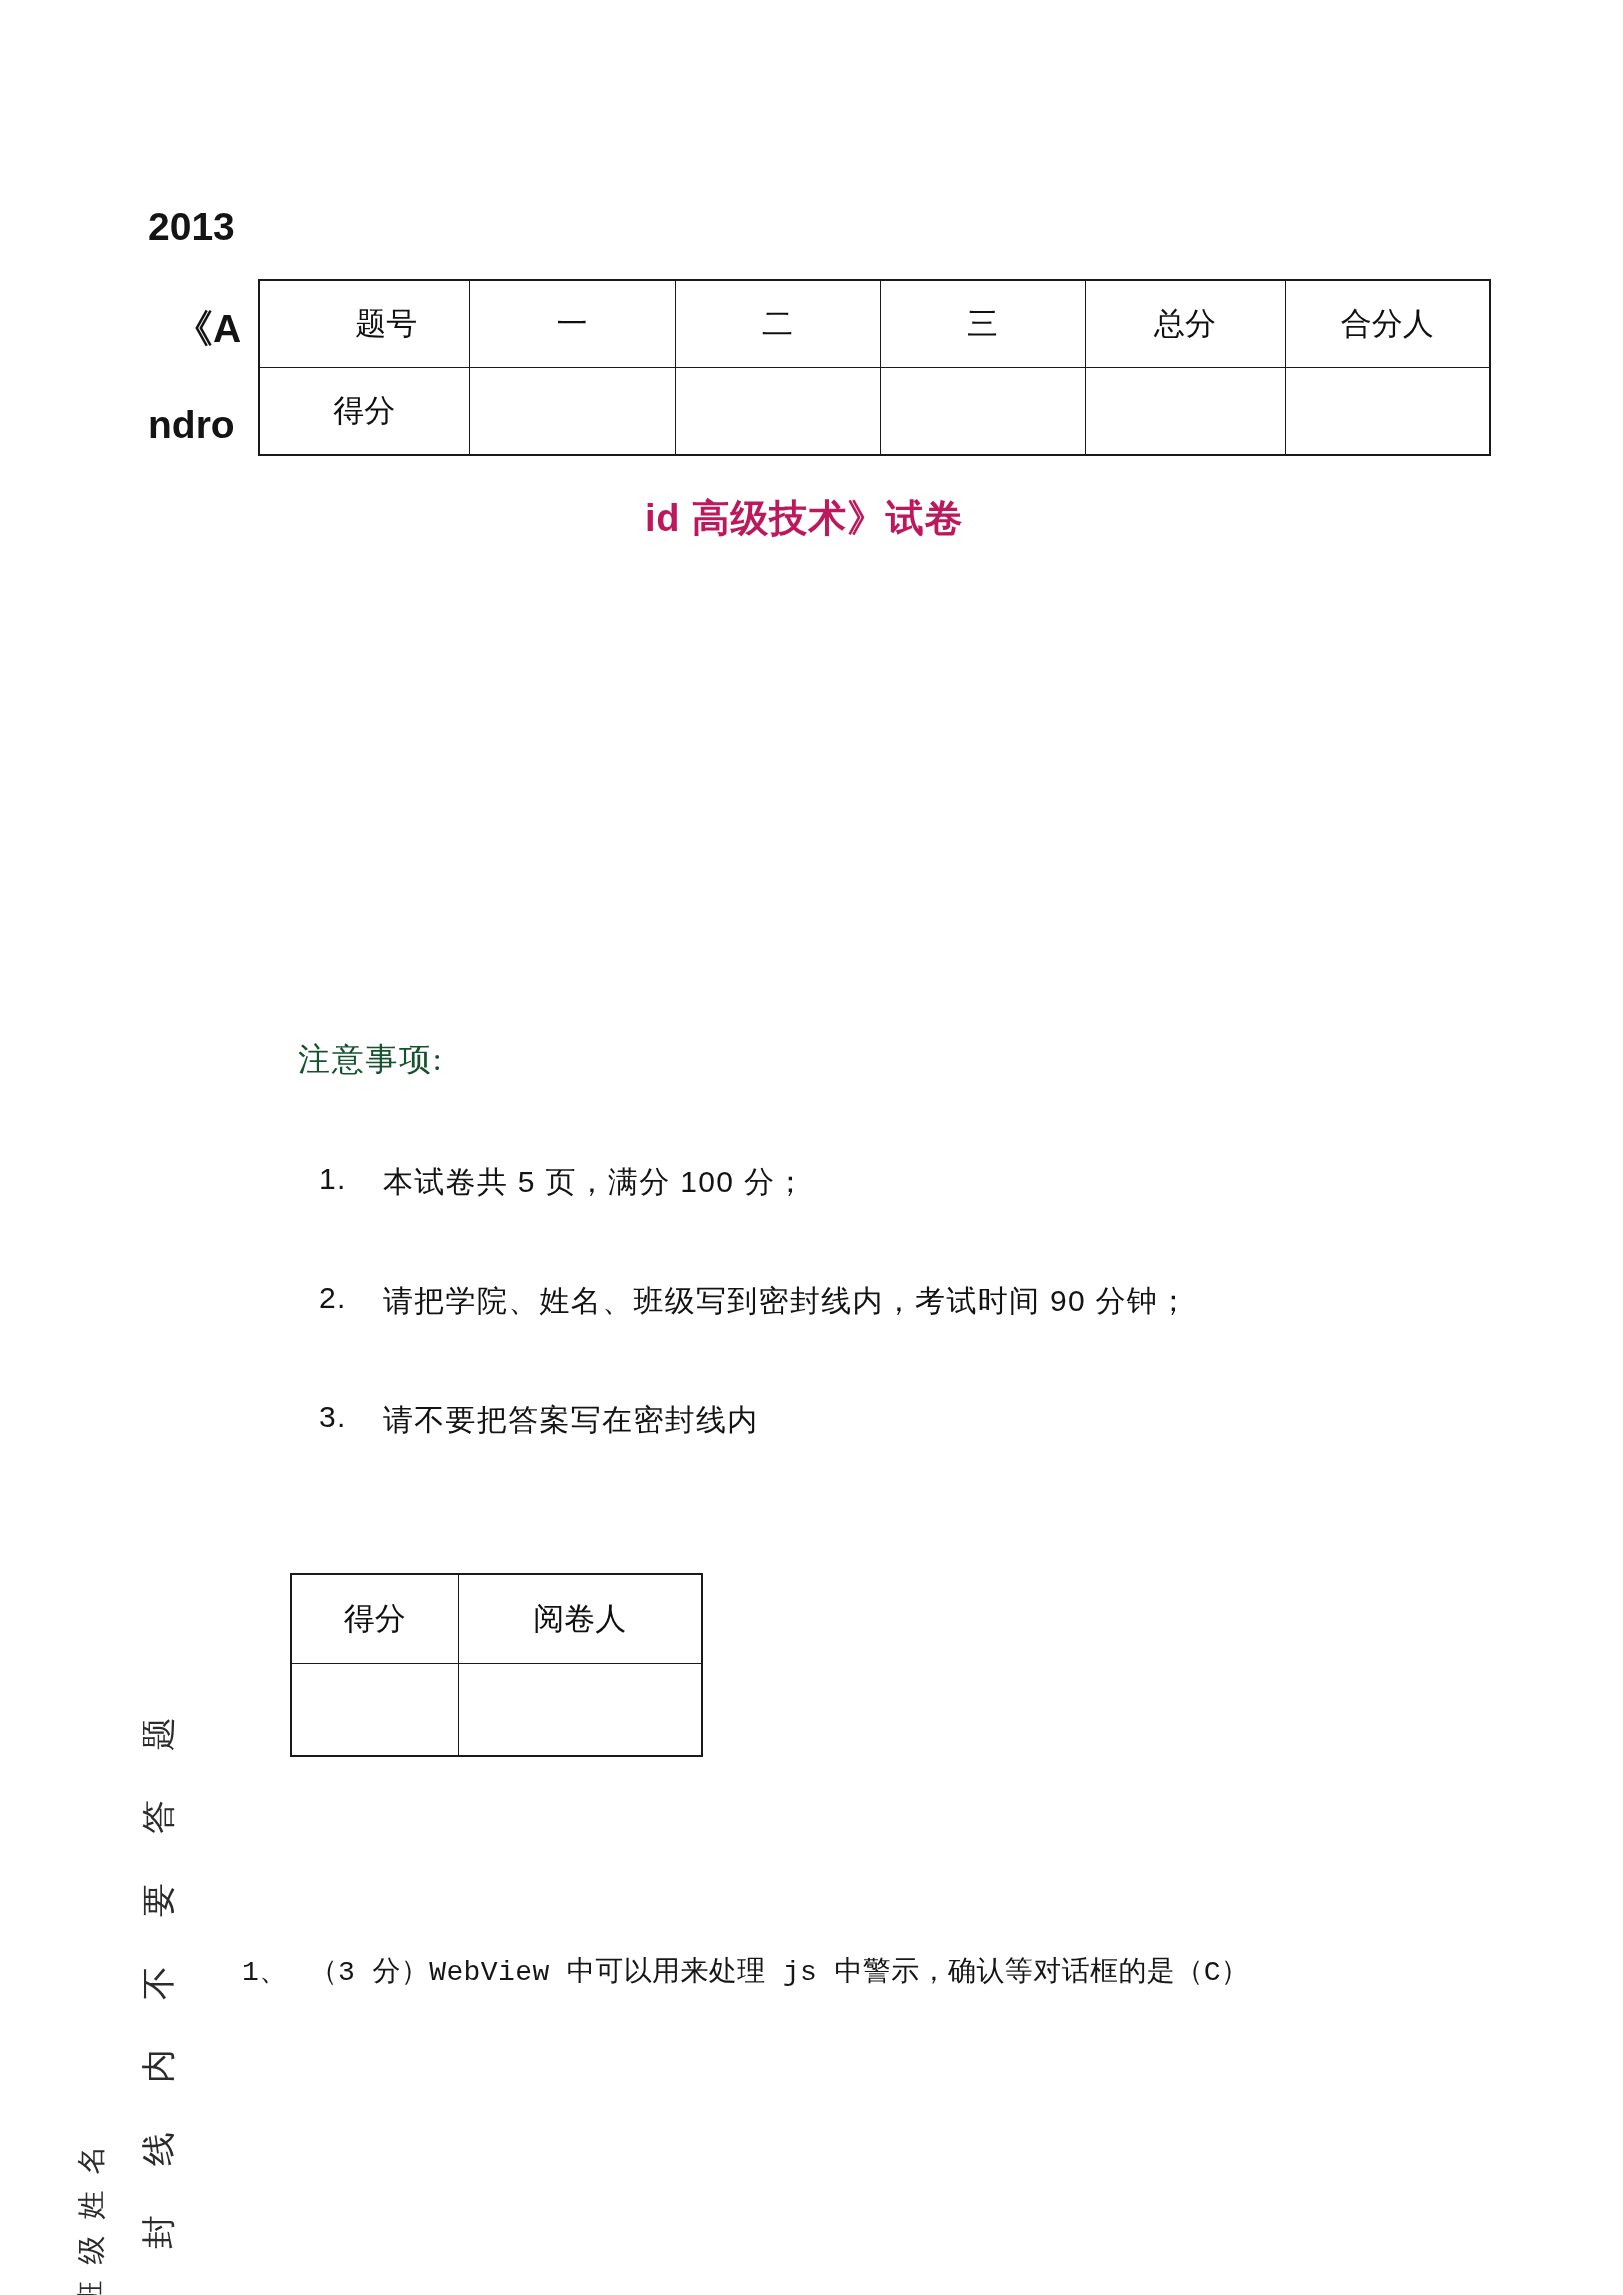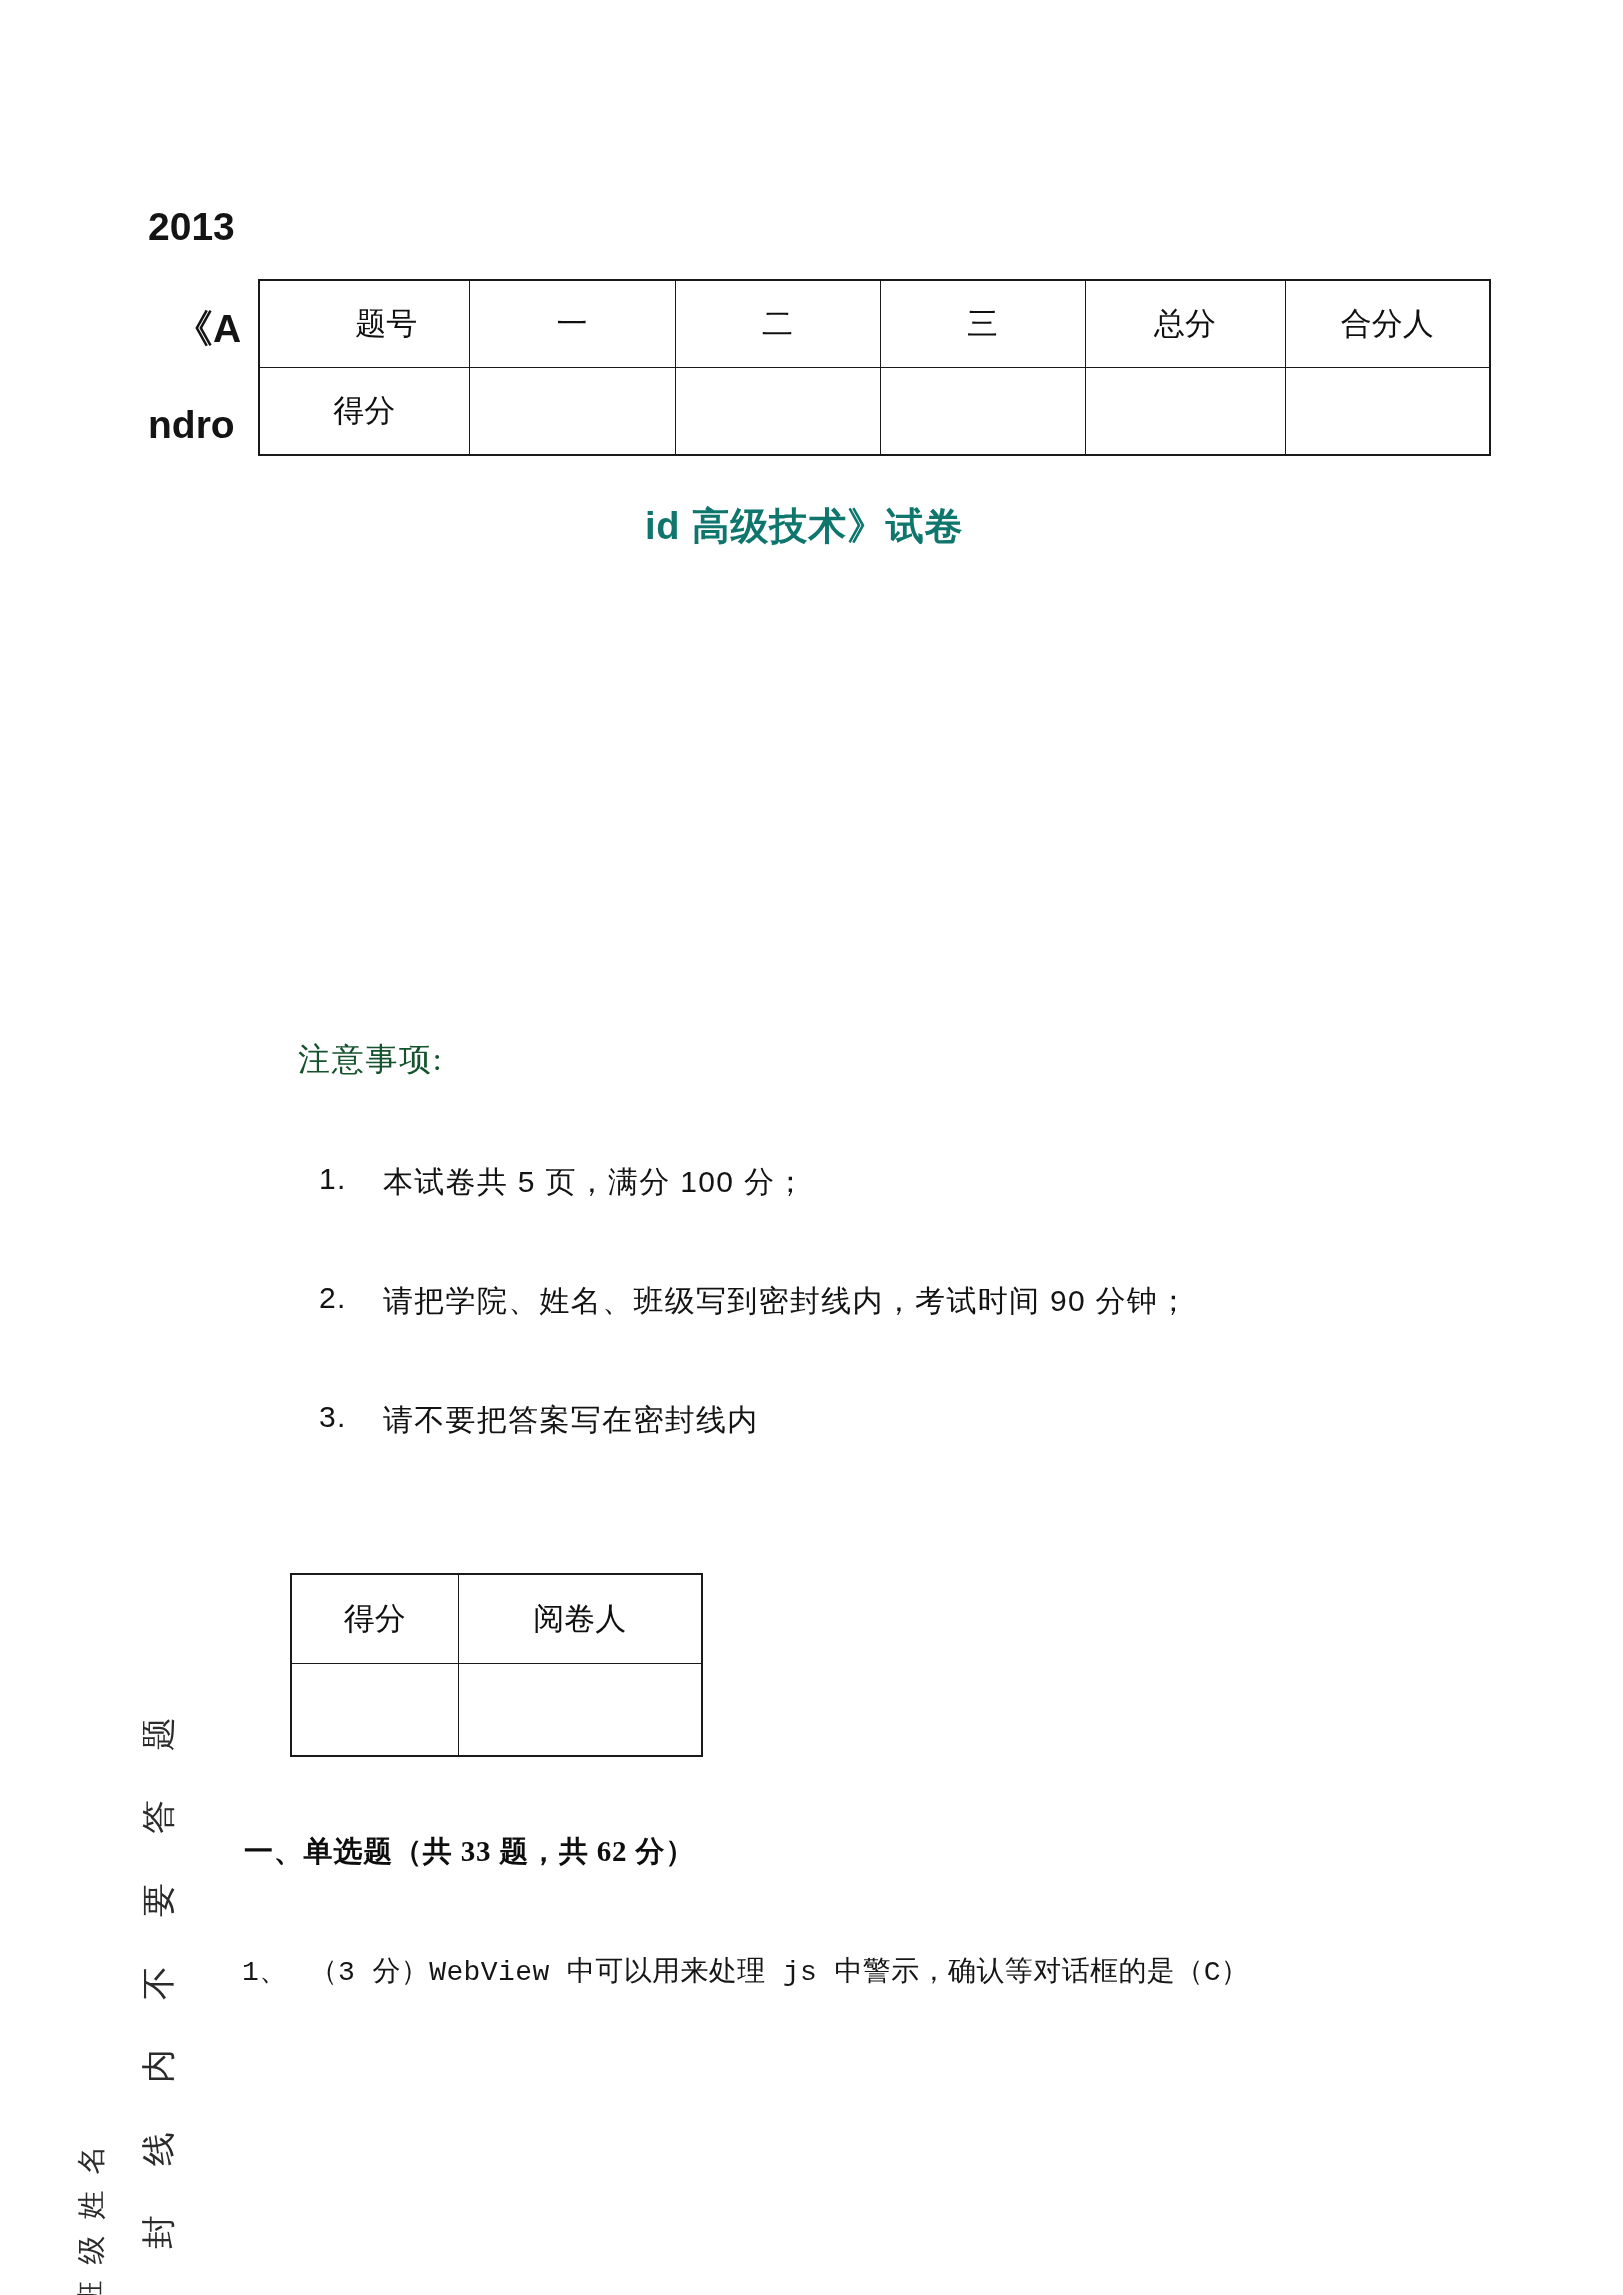--- a/index.html
+++ b/index.html
@@ -21,22 +21,21 @@
     font-weight: 700;
     font-size: 39px;
     line-height: 1.1;
     color: #141414;
   }
   .doc-title {
     font-family: "Liberation Sans", sans-serif;
     font-weight: 700;
     font-size: 38px;
     letter-spacing: 0.8px;
-    color: #0f766e;
-    margin-top: 8px;
+    color: #be185d;
   }
 
   
   table.score {
     position: absolute;
     left: 258px; top: 279px;
     border-collapse: collapse;
     table-layout: fixed;
     border: 2.5px solid #1a1a1a;
   }
@@ -180,21 +179,20 @@
       <td style="width:167px;">得分</td>
       <td style="width:244px;">阅卷人</td>
     </tr>
     <tr class="r2">
       <td></td>
       <td></td>
     </tr>
   </tbody>
     </table>
 
-  <div class="abs section-heading" style="left:244px; top:1832px;">一、单选题（共 33 题，共 62 分）</div>
 
   <div class="abs question" style="left:242px; top:1952px;">
     <span class="qnum">1、</span>
     <span>（3 分）WebView 中可以用来处理 js 中警示，确认等对话框的是（C）</span>
   </div>
 
   <div class="seal-instruction">密封线内不要答题</div>
   <div class="seal-labels">班级姓名</div>
 
 </div>

